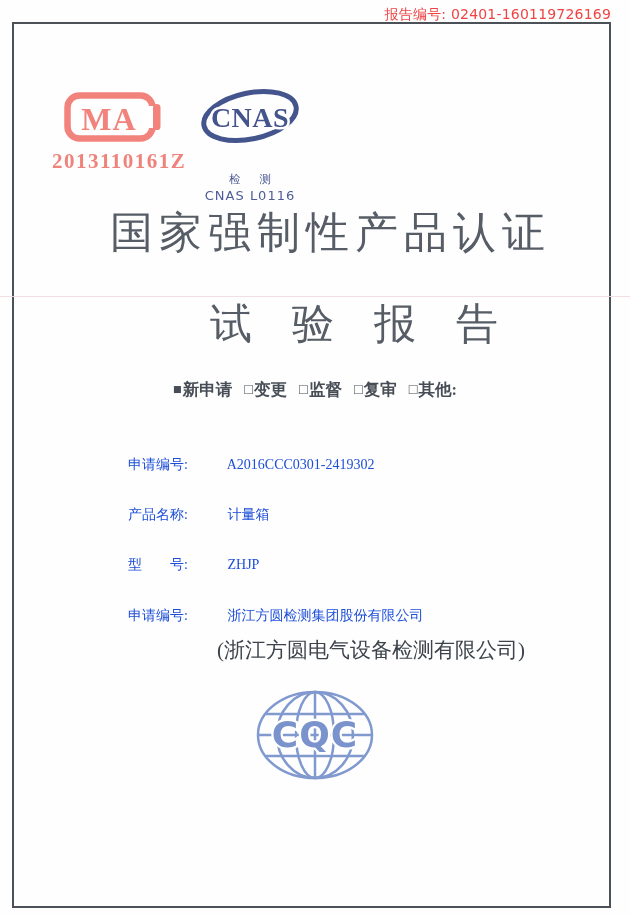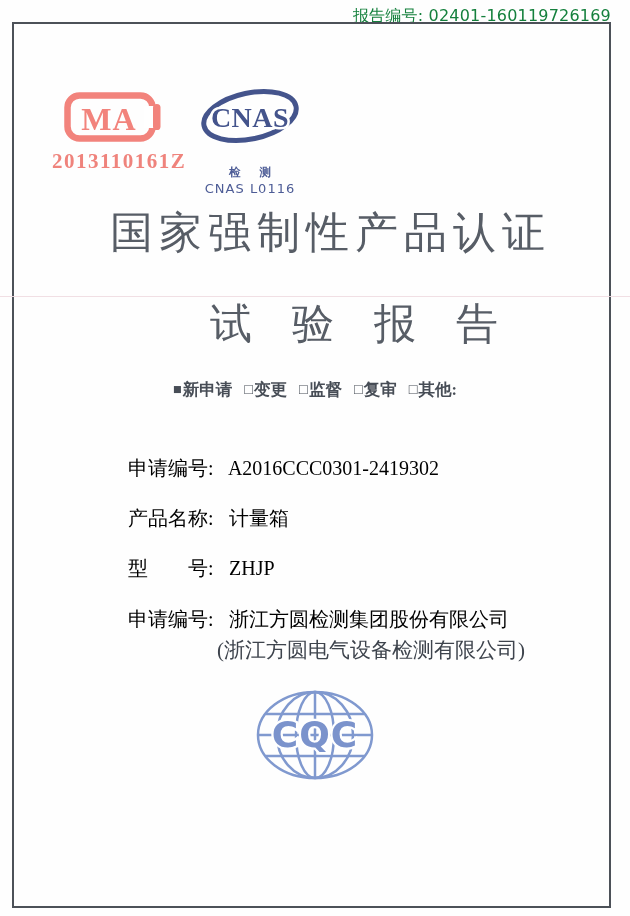--- a/index.html
+++ b/index.html
@@ -6,21 +6,21 @@
   .page {
     position:relative; width:630px; height:916px;
     background:#fefefe; overflow:hidden;
     font-family:"Liberation Serif","DejaVu Serif",serif;
     color:#3e444d;
   }
   
   .report-no {
     position:absolute; top:6px; right:19px;
     font-family:"DejaVu Sans","Liberation Sans",sans-serif;
-    font-size:16px; color:#15803d; letter-spacing:0.2px;
+    font-size:14px; color:#ef4444; letter-spacing:0.2px;
   }
   
   .frame {
     position:absolute; left:12px; top:22px; width:599px; height:886px;
     border:2px solid #4c5158; box-sizing:border-box;
     background:transparent;
   }
   
   .scan-line {
     position:absolute; left:0; top:296px; width:630px; height:1px;
@@ -28,22 +28,22 @@
   }
   
   .cma-block { position:absolute; left:52px; top:92px; width:124px; text-align:center; }
   .cma-number {
     margin-top:3px; font-size:21px; letter-spacing:1.5px;
     color:#ef837c; font-weight:bold;
   }
   
   .cnas-block { position:absolute; left:192px; top:86px; width:116px; text-align:center; }
   .cnas-sub1 {
-    margin-top:11px; font-size:11.5px; color:#4d5c96;
-    letter-spacing:8px; padding-left:8px;font-weight:bold;
+    margin-top:18px; font-size:11.5px; color:#4d5c96;
+    letter-spacing:8px; padding-left:8px;
   }
   .cnas-sub2 {
     margin-top:1px; font-family:"DejaVu Sans","Liberation Sans",sans-serif;
     font-size:13px; color:#4d5c96; letter-spacing:1px;
   }
   
   .title1 {
     position:absolute; left:110px; top:211px; white-space:nowrap;
     font-size:43px; letter-spacing:6px; color:#575d66; line-height:1;
   }
@@ -53,21 +53,21 @@
   }
   
   .checkbox-row {
     position:absolute; left:0; top:380px; width:630px;
     display:flex; justify-content:center; gap:12px;
     font-size:16.5px; color:#474d56; line-height:1.2;
   }
   .cb-item { white-space:nowrap;font-weight:bold; }
   .cb-symbol { font-size:14.5px; position:relative; top:-1px; margin-right:1px; }
   
-  .field { position:absolute; left:128px; font-size:20px; color:#000000; line-height:1.15; white-space:nowrap; }
+  .field { position:absolute; left:128px; font-size:14px; color:#1d4ed8; line-height:1.15; white-space:nowrap; }
   .field .flabel { display:inline-block; width:96px; }
   .f-row1 { top:457px; }
   .f-row2 { top:507px; }
   .f-row3 { top:557px; }
   .f-row4 { top:608px; }
   .f-row4b { position:absolute; left:217px; top:636px; font-size:21px; color:#3e444d; white-space:nowrap; }
   
   .cqc-block { position:absolute; left:255px; top:689px; }
   svg text { font-family:"Liberation Serif","DejaVu Serif",serif; }
   svg .sans { font-family:"DejaVu Sans","Liberation Sans",sans-serif; }

